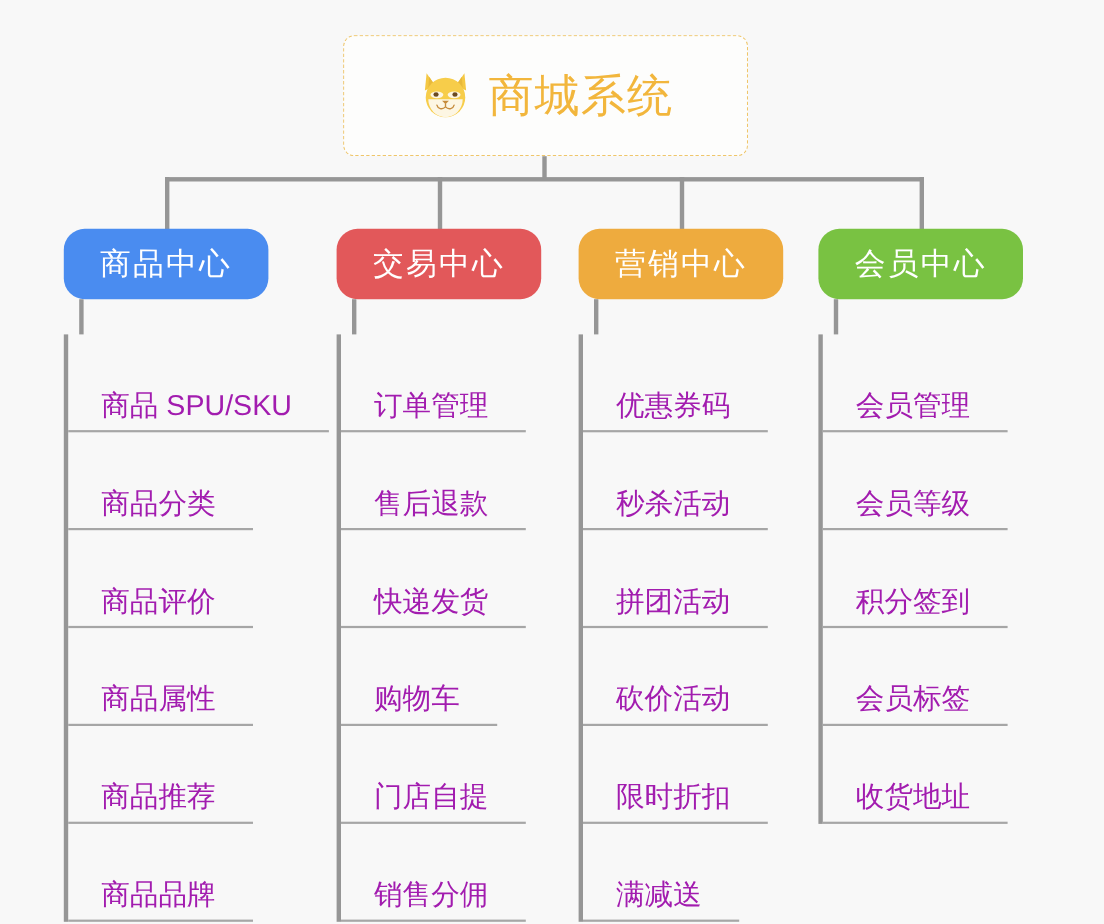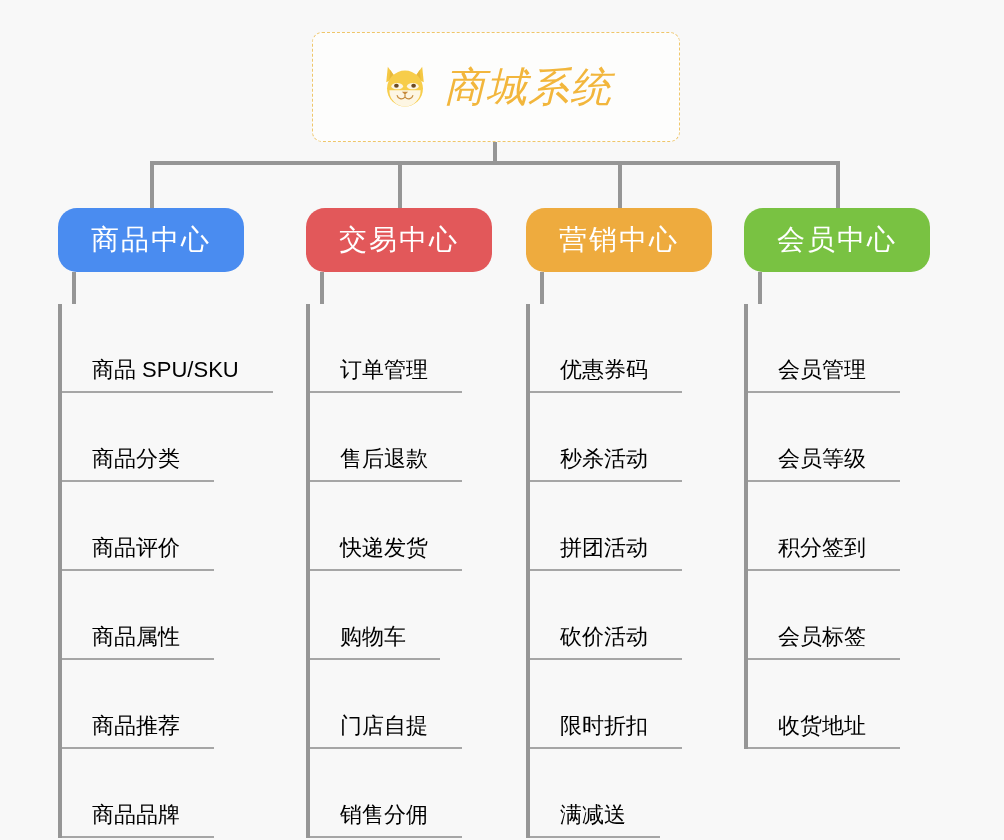--- a/index.html
+++ b/index.html
@@ -110,37 +110,37 @@
   }
   .leaf {
     position: relative;
     height: 89px;
     box-sizing: border-box;
     display: flex;
     align-items: flex-end;
     padding-left: 30px;
   }
   .leaf-label {
-    font-size: 22px;
-    color: #000000;
+    font-size: 26px;
+    color: #a21caf;
     line-height: 1;
     white-space: nowrap;
     padding-bottom: 10px;
     border-bottom: 2px solid #a6a6a6;
     margin-left: -30px;
     padding-left: 30px;
     padding-right: 34px;
   }
 </style>
 </head>
 <body style="background: rgb(248, 248, 248);">
 
 <div id="canvas">
 
-  <div class="root-node" style="border-color: rgb(239, 198, 106); font-style: italic;">
+  <div class="root-node" style="border-color: rgb(239, 198, 106);">
     <svg class="root-emoji" viewBox="0 0 64 64" aria-hidden="true">
       <path d="M10 6 L8 26 L20 20 Z" fill="#f5c843"></path>
       <path d="M54 6 L56 26 L44 20 Z" fill="#f5c843"></path>
       <path d="M13 10 L12 23 L19 19 Z" fill="#e8b93a"></path>
       <path d="M51 10 L52 23 L45 19 Z" fill="#e8b93a"></path>
       <circle cx="32" cy="34" r="23" fill="#f7cd4a"></circle>
       <path d="M9 36 a23 23 0 0 0 46 0 a23 23 0 0 1 -46 0" fill="#f7cd4a"></path>
       <path d="M12 36 h40 a20 21 0 0 1 -40 0 z" fill="#fdf6e3"></path>
       <ellipse cx="22" cy="31" rx="7.5" ry="4" fill="#fdf6e3"></ellipse>
       <ellipse cx="42" cy="31" rx="7.5" ry="4" fill="#fdf6e3"></ellipse>

